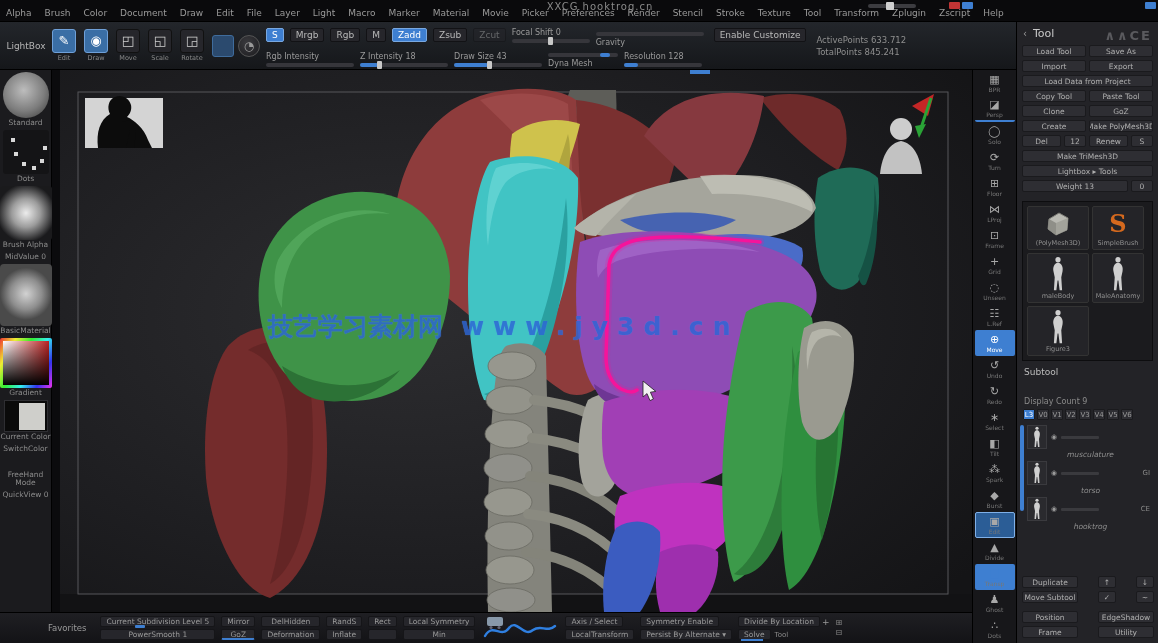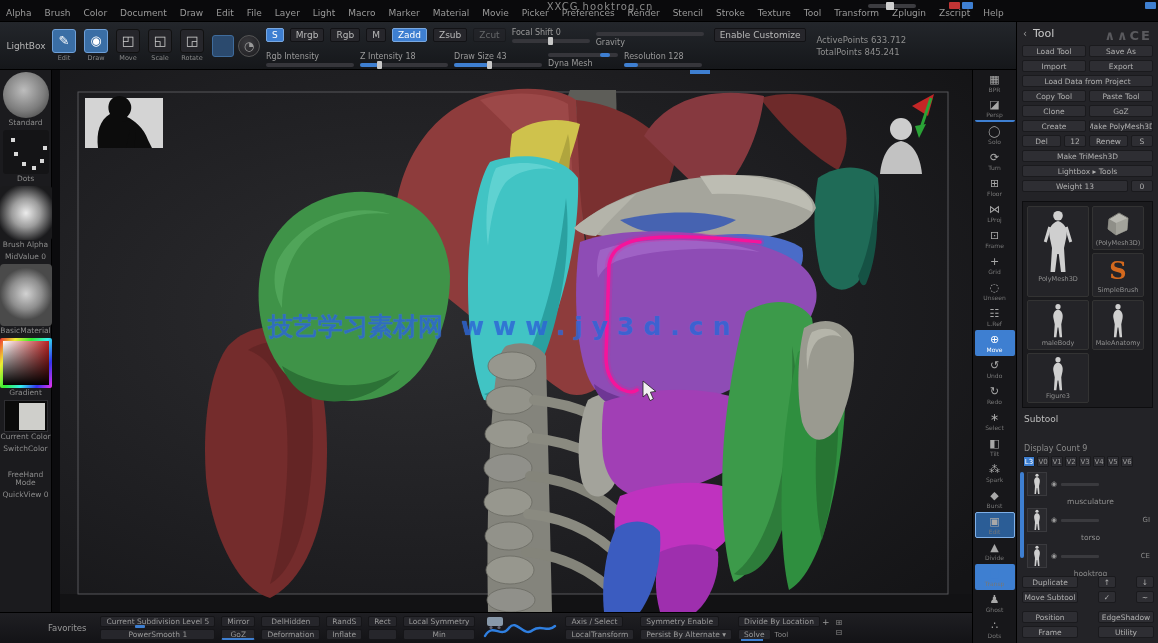--- a/index.html
+++ b/index.html
@@ -132,21 +132,21 @@
   .lod.active { background:#3e7fd1; color:#fff; }
   .st-list { position:relative; margin:2px 4px 0 10px; }
   .st-scroll { position:absolute; left:-7px; top:0; width:4px; height:86px; background:#3e7fd1; border-radius:2px; }
   .st-item { margin-bottom:1px; }
   .st-row { display:flex; align-items:center; gap:4px; }
   .st-thumb { width:20px; height:24px; background:#2a2a2e; border:1px solid #3a3a3e; display:flex;
     align-items:center; justify-content:center; }
   .st-eye { font-size:7px; color:#9a9a9a; }
   .st-track { width:38px; height:3px; background:#3a3a3e; border-radius:1px; }
   .st-tag { font-size:7px; color:#8a8a8a; margin-left:auto; padding-right:4px; }
-  .st-name { font-size:7.5px; color:#8f8f8f; text-align:center; margin:1px 0 2px; }
+  .st-name { font-size:7.5px; color:#8f8f8f; text-align:center; margin:1px 0 2px;font-style:italic; }
   .rt-footer { position:absolute; bottom:2px; left:0; width:142px; padding:0 5px; }
   .ft-row { display:flex; gap:20px; margin-bottom:3px; }
   .ft-btn { flex:1; height:12px; background:#2e2e33; border:1px solid #1a1a1d; border-radius:2px;
     font-size:7.5px; color:#b0b0b0; display:flex; align-items:center; justify-content:center; }
   .ft-ic { flex:0 0 18px; }
 
   
   #bottombar { position:absolute; top:612px; left:0; width:972px; height:31px;
     background:linear-gradient(#1f1f23,#131316); border-top:1px solid #000;
     display:flex; align-items:center; gap:6px; padding-left:48px; }
@@ -631,28 +631,20 @@
       <div class="rt-row">
         <div class="rt-btn">Lightbox ▸ Tools</div>
       </div>
       <div class="rt-row">
         <div class="rt-btn">Weight 13</div>
         <div class="rt-btn small">0</div>
       </div>
     </div>
 
     <div class="inv">
-      <div class="inv-cur">
-        <svg class="figsvg" width="30" height="66" viewBox="0 0 20 44" fill="currentColor">
-          <circle cx="10" cy="4.5" r="3.2"></circle>
-          <path d="M10,8 C5,9.5 3.5,14 4.5,19 L6,26 L5,42 L8,42 L9.5,30 L10.5,30 L12,42 L15,42 L14,26 L15.5,19 C16.5,14 15,9.5 10,8 Z"></path>
-          <path d="M4.5,12 L1.5,22 M15.5,12 L18.5,22" stroke-width="2" stroke="currentColor" fill="none"></path>
-        </svg>
-        <div class="inv-lab">PolyMesh3D</div>
-      </div>
 
         <div class="inv-item cube">
           <svg class="ic ic-cube" width="30" height="30" viewBox="0 0 30 30">
             <path d="M6,10 L16,4 L25,9 L24,21 L13,26 L5,20 Z" fill="#b9b9b2" stroke="#7c7c76"></path>
             <path d="M6,10 L13,14 L13,26 L5,20 Z" fill="#8f8f88"></path>
             <path d="M13,14 L25,9 L24,21 L13,26 Z" fill="#a3a39b"></path>
           </svg>
 
           <div class="inv-lab">(PolyMesh3D)</div>
         </div>

